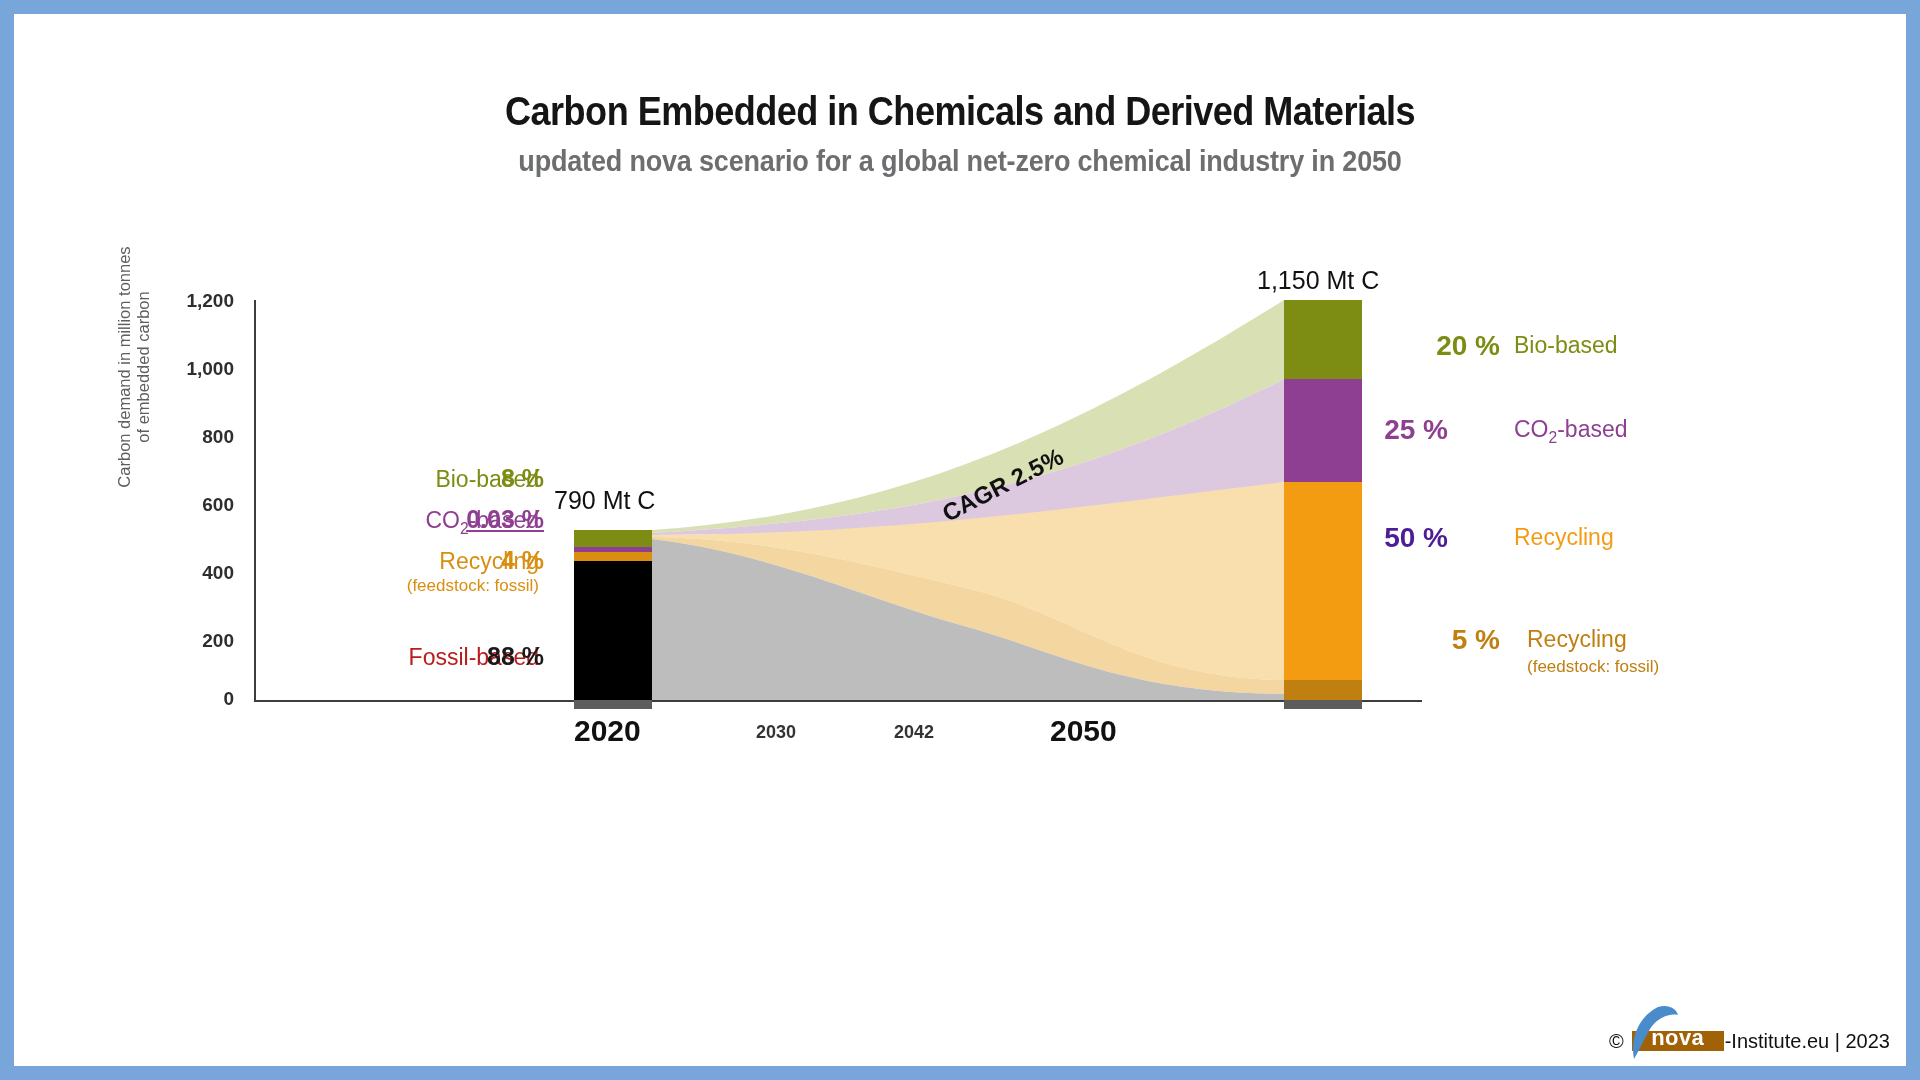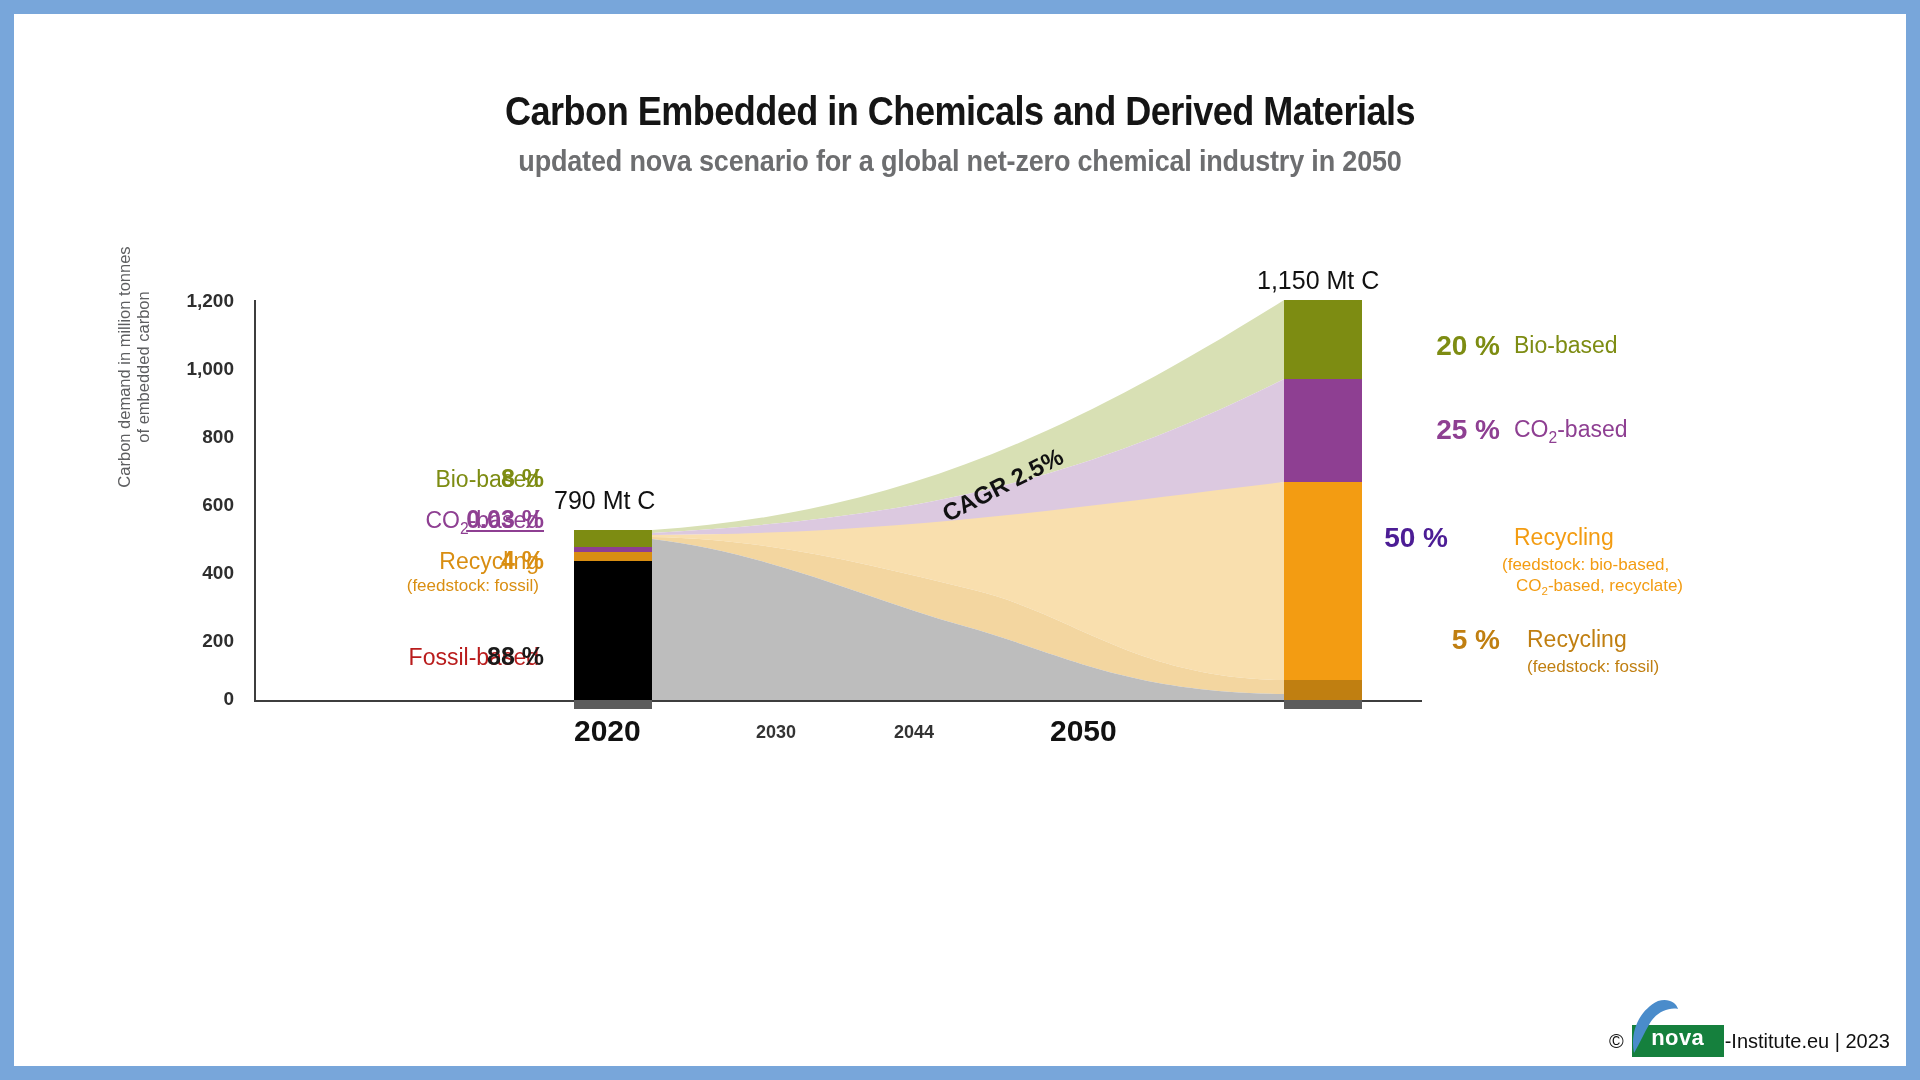--- a/index.html
+++ b/index.html
@@ -123,23 +123,23 @@
     font-size: 18.5px; color: #111; white-space: nowrap;
   }
   #footer-right {
     position: absolute; right: 16px; top: 1005px;
     height: 44px;
     display: flex; align-items: center; gap: 0px;
     font-size: 20px; color: #111; white-space: nowrap;
   }
   #logo-box {
     position: relative;
-    width: 92px; height: 32px;
-    background: #15803d;
-    display: flex; align-items: flex-start; justify-content: center;
+    width: 92px; height: 20px;
+    background: #a16207;
+    display: flex; align-items: flex-end; justify-content: center;
     margin-left: 8px; margin-right: 1px;
   }
   #logo-box span {
     color: #fff; font-size: 22px; font-weight: bold; letter-spacing: 0.4px;
   }
   #logo-swoosh { position: absolute; left: -14px; top: -26px; }
   sub { font-size: 0.68em; }
 </style>
 </head>
 <body>
@@ -220,48 +220,44 @@
         <div class="seg" style="left:0; top:380px; width:78px; height:20px; background:#c07f11;"></div>
       </div>
       <div class="bar-base" style="left:1270px; top:686px; width:78px; height:9px;"></div>
 
       <div class="bar-total" style="left:1243px; top:252px;">1,150 Mt C</div>
 
       <div id="cagr">CAGR 2.5%</div>
 
       <div class="xlabel-big" style="left:560px; top:700px;">2020</div>
       <div class="xlabel-small" style="left:742px; top:708px;">2030</div>
-      <div class="xlabel-small" style="left:880px; top:708px;">2044</div>
+      <div class="xlabel-small" style="left:880px; top:708px;">2042</div>
       <div class="xlabel-big" style="left:1036px; top:700px;">2050</div>
 
       <div class="lg-label" style="left:230px; top:452px; width:295px; color:#7d8c12;">Bio-based</div>
       <div class="lg-pct" style="left:430px; top:450px; width:100px; color:#7d8c12;">8 %</div>
 
       <div class="lg-label" style="left:230px; top:493px; width:295px; color:#8e3f92;">CO<sub>2</sub>-based</div>
       <div class="lg-pct" style="left:400px; top:491px; width:130px; color:#8e3f92;text-decoration:underline;">0.03 %</div>
 
       <div class="lg-label" style="left:230px; top:534px; width:295px; color:#d98e12;">Recycling</div>
       <div class="lg-sub" style="left:230px; top:562px; width:295px; color:#d98e12;">(feedstock: fossil)</div>
       <div class="lg-pct" style="left:430px; top:532px; width:100px; color:#d98e12;">4 %</div>
 
       <div class="lg-label" style="left:230px; top:630px; width:295px; color:#b91c1c;">Fossil-based</div>
       <div class="lg-pct" style="left:430px; top:628px; width:100px; color:#1a1a1a;">88 %</div>
 
       <div class="rg-pct" style="left:1400px; top:316px; width:86px; color:#7d8c12;">20 %</div>
       <div class="rg-label" style="left:1500px; top:318px; color:#7d8c12;">Bio-based</div>
 
-      <div class="rg-pct" style="left:1400px; top:400px; width:86px; color:#8e3f92;">25 %</div>
+      <div class="rg-pct" style="left:1348px; top:400px; width:86px; color:#8e3f92;">25 %</div>
       <div class="rg-label" style="left:1500px; top:402px; color:#8e3f92;">CO<sub>2</sub>-based</div>
 
       <div class="rg-pct" style="left:1348px; top:508px; width:86px; color:#4c1d95;">50 %</div>
       <div class="rg-label" style="left:1500px; top:510px; color:#f39c12;">Recycling</div>
-      <div class="rg-sub" style="left:1488px; top:540px; color:#f39c12;">
-        <div>(feedstock: bio-based,</div>
-        <div style="padding-left:14px;">CO<sub>2</sub>-based, recyclate)</div>
-      </div>
 
       <div class="rg-pct" style="left:1400px; top:610px; width:86px; color:#c07f11;">5 %</div>
       <div class="rg-label" style="left:1513px; top:612px; color:#c07f11;">Recycling</div>
       <div class="rg-sub" style="left:1513px; top:642px; color:#c07f11;">(feedstock: fossil)</div>
     </div>
 
 
     <div id="footer-right">
       <span>©</span>
       <div id="logo-box">

